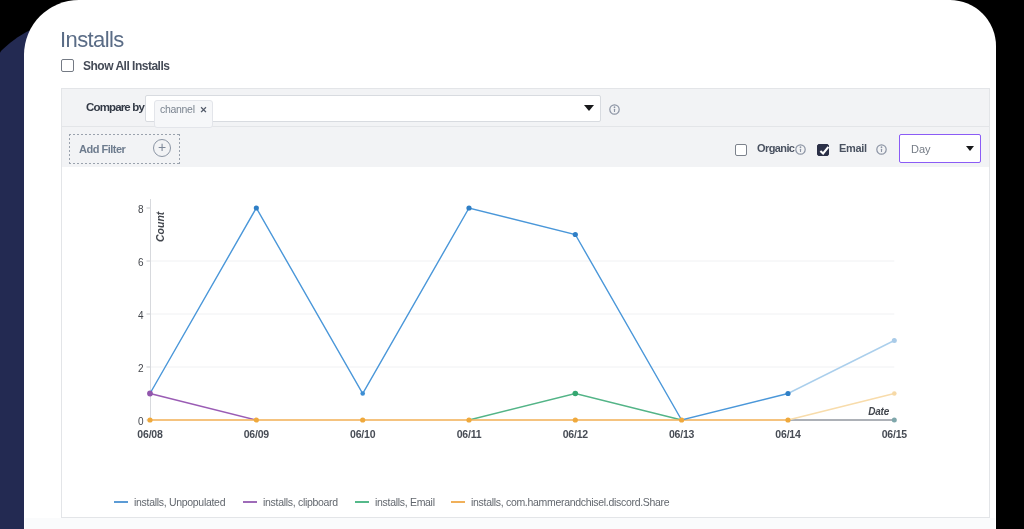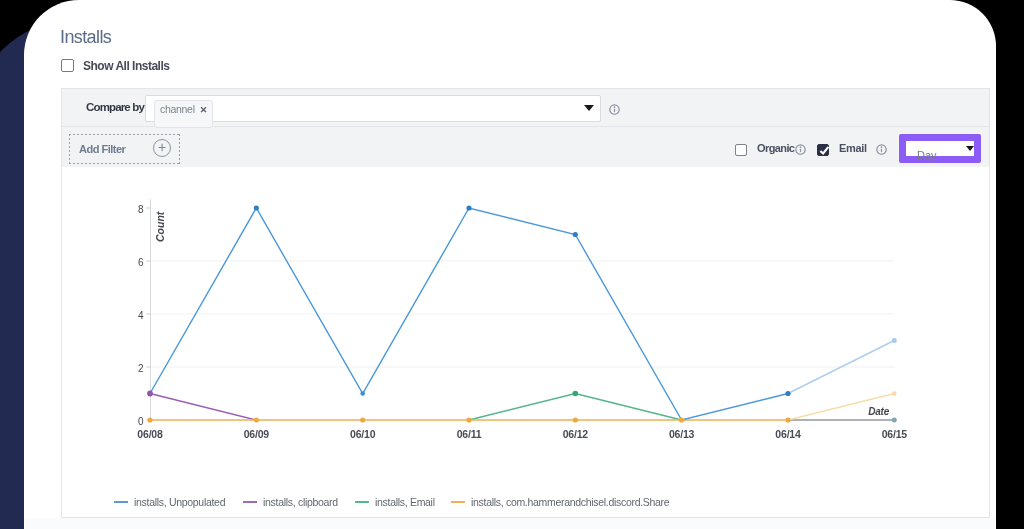--- a/index.html
+++ b/index.html
@@ -4,21 +4,21 @@
 <style>
   * { margin:0; padding:0; box-sizing:border-box; }
   html,body { width:1024px; height:529px; background:#000; overflow:hidden;
     font-family:"Liberation Sans", sans-serif; }
   #stage { position:relative; width:1024px; height:529px; }
   #navy { position:absolute; left:-25px; top:21px; width:150px; height:560px;
     background:#232a52; border-top-left-radius:96px; }
   #card { position:absolute; left:24px; top:0; width:972px; height:540px;
     background:#ffffff; border-radius:55px 46px 0 0; }
   #botstrip { position:absolute; left:25px; top:518px; width:970px; height:11px; background:#fafbfc; }
-  #title { position:absolute; left:60px; top:27px; font-size:18px; color:#5a6c86;
+  #title { position:absolute; left:60px; top:27px; font-size:22px; color:#5a6c86;
     font-weight:400; letter-spacing:-0.6px; }
   .cb { position:absolute; border:1.4px solid #747a84; border-radius:2px; background:#fff; }
   #showall-cb { left:61px; top:59px; width:12.5px; height:12.5px; }
   #showall-lb { position:absolute; left:83px; top:59px; font-size:12px; color:#454b57; font-weight:700; letter-spacing:-0.5px; }
   #panel { position:absolute; left:61px; top:88px; width:929px; height:430px;
     border:1px solid #e3e5e8; background:#fff; }
   #row1 { position:absolute; left:61px; top:88px; width:929px; height:39px; background:#f2f3f5;
     border:1px solid #e3e5e8; }
   #cmpby { position:absolute; left:79px; top:101px; font-size:11.5px; font-weight:700; color:#333a46; letter-spacing:-0.85px;margin-left:7px; }
   #sel1 { position:absolute; left:145px; top:95px; width:456px; height:27px; background:#fff;
@@ -48,21 +48,21 @@
     border:1px solid #8b95a4; border-radius:50%; color:#7c8798; font-size:14px;
     line-height:15.5px; text-align:center; font-weight:400;}
   #organic-cb { left:735px; top:144px; width:12px; height:12px; border-color:#7c828c;}
   #organic-lb { position:absolute; left:757px; top:142px; font-size:11px; font-weight:700; color:#4a5261; letter-spacing:-0.6px; }
   #info2 { left:795px; top:144px; }
   #unique-cb { left:817px; top:143.5px; width:12px; height:12px; background:#2b3047; border-color:#2b3047; }
   #unique-cb svg { position:absolute; left:0.5px; top:0.5px; }
   #unique-lb { position:absolute; left:839px; top:142px; font-size:11px; font-weight:700; color:#4a5261; letter-spacing:-0.3px; }
   #info3 { left:876px; top:144px; }
   #daysel { position:absolute; left:899px; top:134px; width:82px; height:29px; background:#fff;
-    border:7px solid #8b5cf6; border-radius:2px; }
+    border:1px solid #8b5cf6; border-radius:2px; }
   #daysel span { position:absolute; left:11px; top:7.5px; font-size:11px; color:#757c86; }
   #tri2 { left:966px; top:146px; border-left-width:4.5px; border-right-width:4.5px; border-top-width:5.5px; }
   #chartsvg { position:absolute; left:0; top:0; }
   #legend { position:absolute; left:0; top:495px; width:1024px; height:16px; font-size:10.5px; color:#62676e; letter-spacing:-0.3px; }
   .litem { position:absolute; top:1px;text-align:right; }
   .lseg { display:inline-block; width:14px; height:2px; vertical-align:middle; margin-right:6px; position:relative; top:-1px;}
 </style>
 </head>
 <body>
 <div id="stage">

